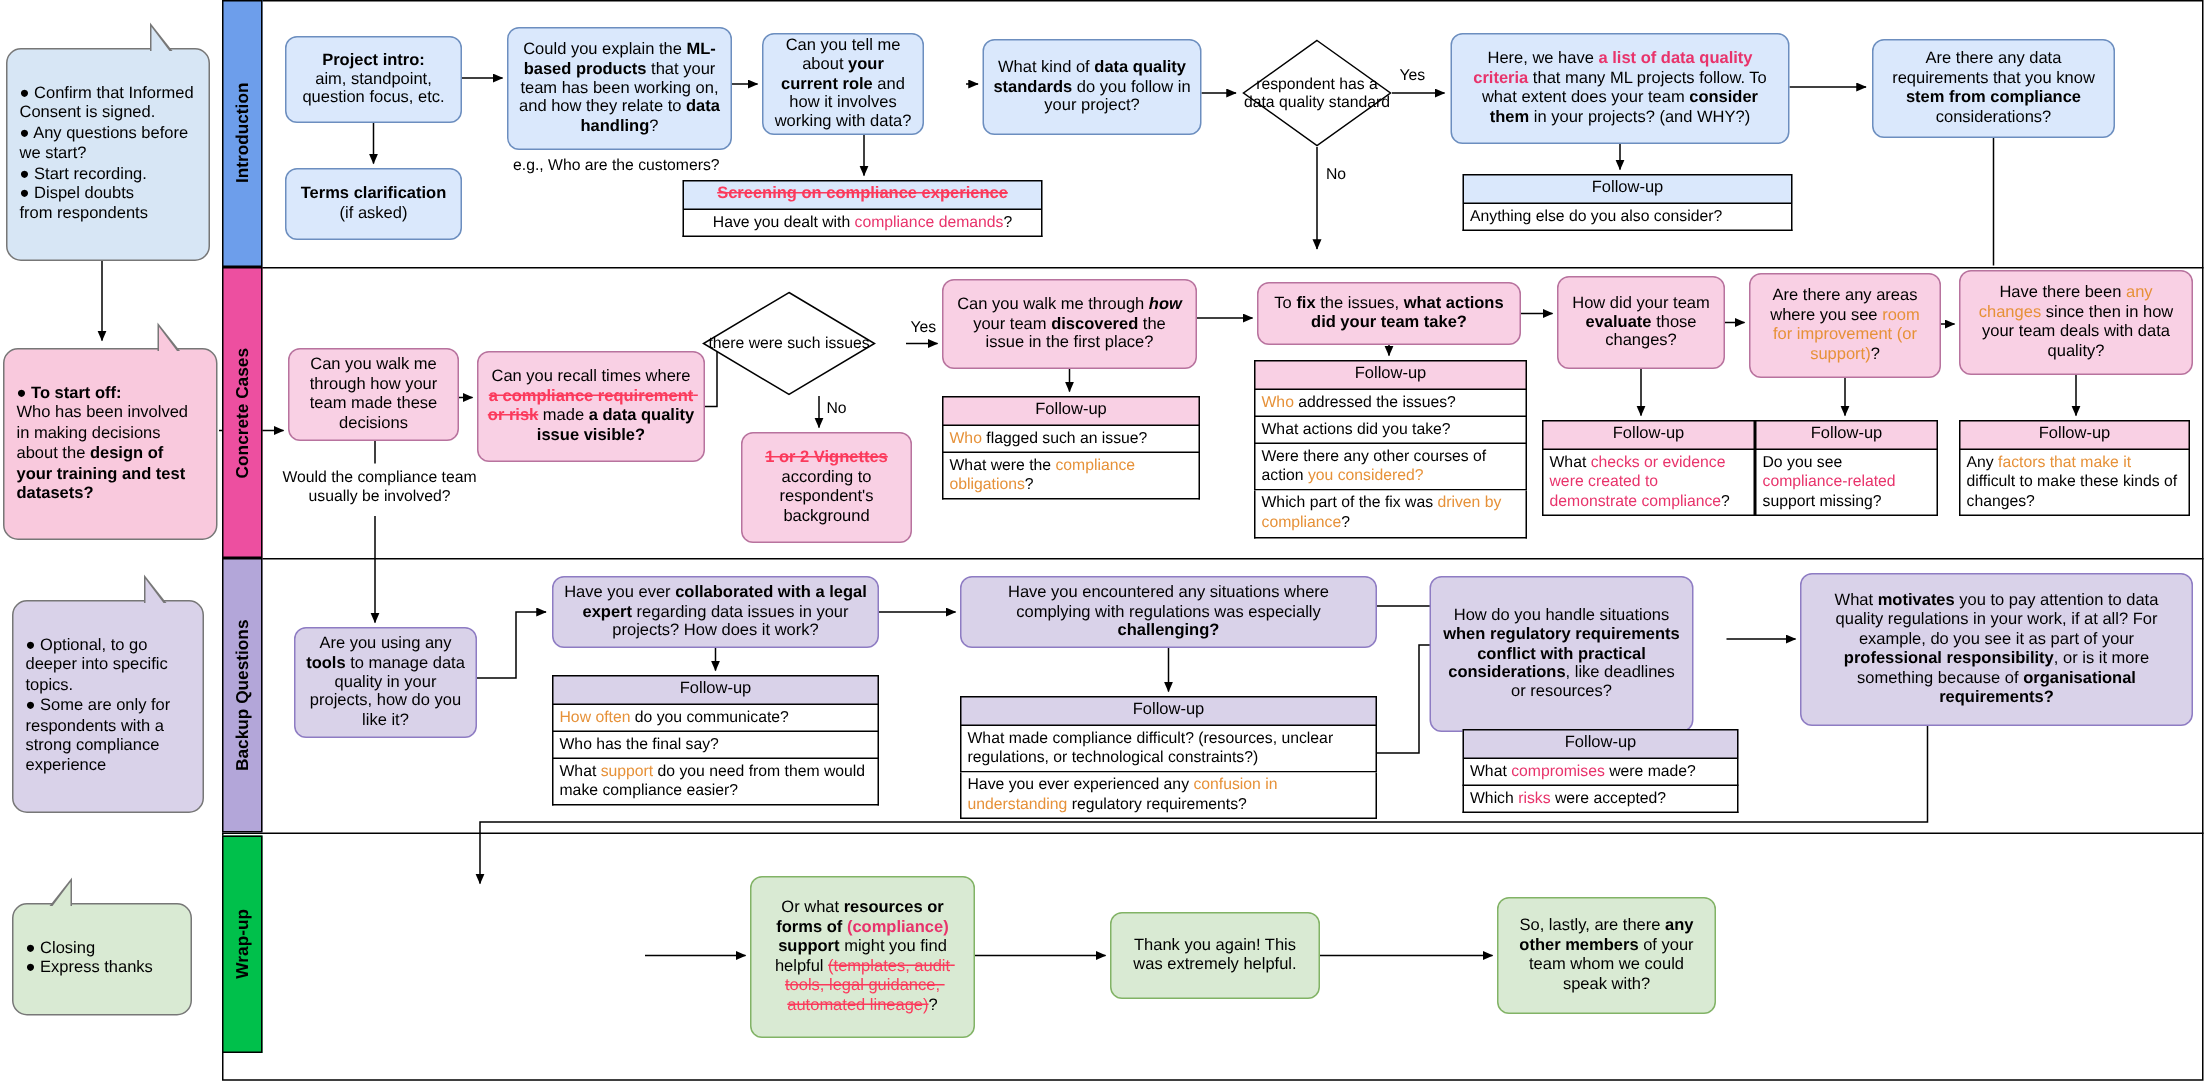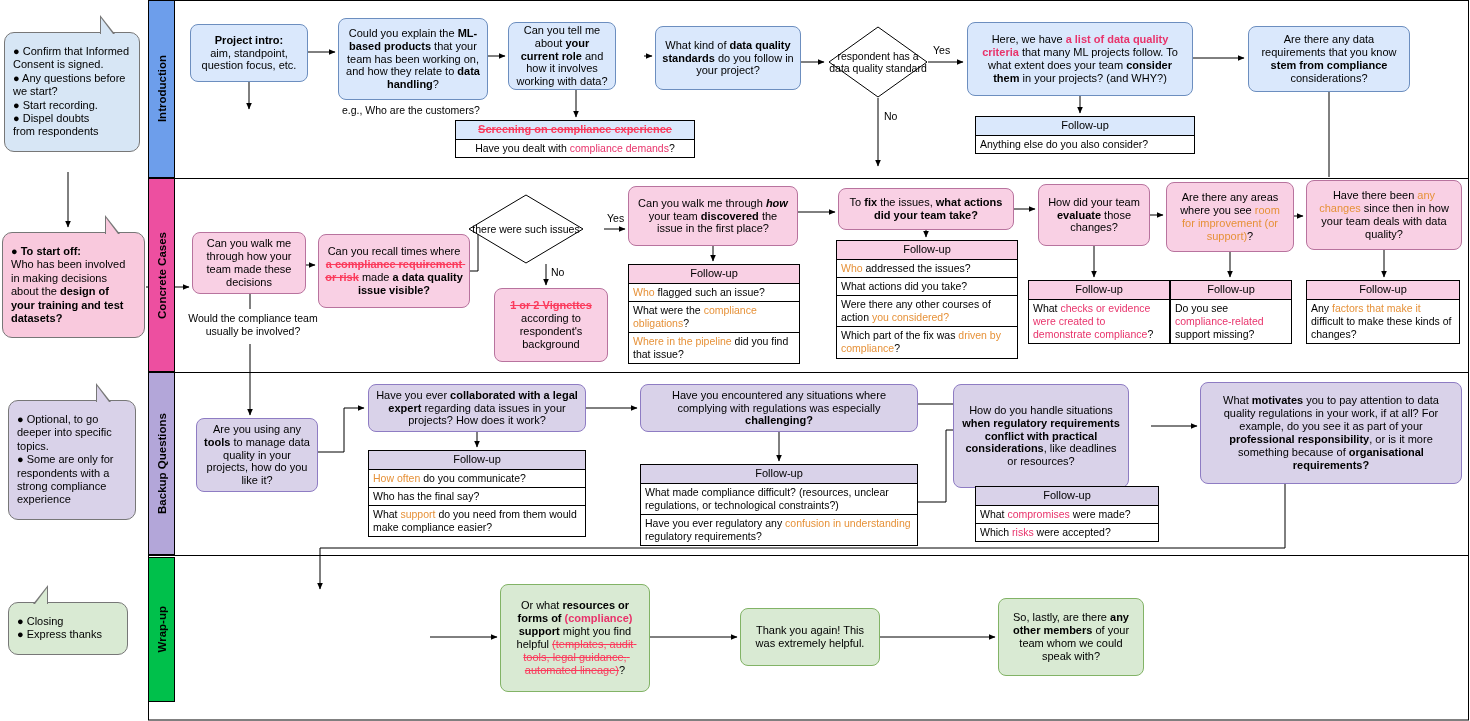--- a/index.html
+++ b/index.html
@@ -24,21 +24,21 @@
   .fu-row{box-sizing:border-box;border:1px solid #000;border-top:none;background:#fff;padding:2px 4px;text-align:left;white-space:pre-wrap;}
   .hd-blue{background:#dae8fc;} .hd-pink{background:#f9d0e4;} .hd-purple{background:#d9d2e9;}
 
   .note{position:absolute;z-index:2;font-size:10.5px;line-height:1.2;white-space:pre-wrap;}
   .flowlabel{position:absolute;z-index:2;font-size:10.5px;}
 
   .diamond{position:absolute;z-index:2;}
   .diamond svg{position:absolute;left:0;top:0;width:100%;height:100%;}
   .dtext{position:absolute;inset:0;display:flex;align-items:center;justify-content:center;text-align:center;font-size:10.5px;line-height:1.15;}
 
-  .callout{position:absolute;z-index:2;box-sizing:border-box;border:1px solid #777;border-radius:10px;padding:12px 8px;line-height:1.22;white-space:pre-wrap;background:var(--fill);}
+  .callout{position:absolute;z-index:2;box-sizing:border-box;border:1px solid #777;border-radius:10px;padding:23px 8px;line-height:1.22;white-space:pre-wrap;background:var(--fill);}
   .callout::before{content:"";position:absolute;top:-18px;right:24px;width:0;height:0;border-bottom:19px solid #777;border-right:15px solid transparent;}
   .callout::after{content:"";position:absolute;top:-15px;right:26px;width:0;height:0;border-bottom:16px solid var(--fill);border-right:12px solid transparent;}
   .callout.tail-left::before{right:auto;left:24px;border-right:none;border-left:15px solid transparent;}
   .callout.tail-left::after{right:auto;left:26px;border-right:none;border-left:12px solid transparent;}
 
   .seg-n{} .seg-b{font-weight:700} .seg-bi{font-weight:700;font-style:italic}
   .seg-r{color:#e8336b} .seg-rb{color:#e8336b;font-weight:700}
   .seg-rs{color:#fb3a5c;text-decoration:line-through}
   .seg-rbs{color:#fb3a5c;font-weight:700;text-decoration:line-through}
   .seg-o{color:#e69138}
@@ -139,20 +139,24 @@
 strong compliance
 experience</span></div>
   <div class="callout tail-left" style="--fill:#d9ead3;left:8px;top:602px;width:120px;"><span class="seg-n">● Closing
 ● Express thanks</span></div>
 
   <div class="box blue" style="left:190px;top:24px;width:118px;height:58px;">
       <div class="bt"><span class="seg-b">Project intro:</span><span class="seg-n">
 aim, standpoint,
 question focus, etc.</span></div>
     </div>
+  <div class="box blue" style="left:190px;top:112px;width:118px;height:48px;">
+      <div class="bt"><span class="seg-b">Terms clarification</span><span class="seg-n">
+(if asked)</span></div>
+    </div>
   <div class="box blue" style="left:338px;top:18px;width:150px;height:82px;">
       <div class="bt"><span class="seg-n">Could you explain the </span><span class="seg-b">ML-based products</span><span class="seg-n"> that your team has been working on, and how they relate to </span><span class="seg-b">data handling</span><span class="seg-n">?</span></div>
     </div>
   <div class="note" style="left:342px;top:104px;width:150px;"><span class="seg-n">e.g., Who are the customers?</span></div>
   <div class="box blue" style="left:508px;top:22px;width:108px;height:68px;">
       <div class="bt"><span class="seg-n">Can you tell me about </span><span class="seg-b">your current role</span><span class="seg-n"> and how it involves working with data?</span></div>
     </div>
 
   <div class="fu" style="left:455px;top:120px;width:240px;">
     <div class="fu-head hd-blue"><span class="seg-rbs">Screening on compliance experience</span></div>
@@ -214,21 +218,20 @@
 background</span></div>
     </div>
 
   <div class="box pink" style="left:628px;top:186px;width:170px;height:60px;">
       <div class="bt"><span class="seg-n">Can you walk me through </span><span class="seg-bi">how</span><span class="seg-n"> your team </span><span class="seg-b">discovered</span><span class="seg-n"> the issue in the first place?</span></div>
     </div>
   <div class="fu" style="left:628px;top:264px;width:172px;">
     <div class="fu-head hd-pink">Follow-up</div>
     <div class="fu-row"><span class="seg-o">Who</span><span class="seg-n"> flagged such an issue?</span></div>
     <div class="fu-row"><span class="seg-n">What were the </span><span class="seg-o">compliance obligations</span><span class="seg-n">?</span></div>
-    <div class="fu-row"><span class="seg-o">Where in the pipeline</span><span class="seg-n"> did you find that issue?</span></div>
   </div>
 
   <div class="box pink" style="left:838px;top:188px;width:176px;height:42px;">
       <div class="bt"><span class="seg-n">To </span><span class="seg-b">fix</span><span class="seg-n"> the issues, </span><span class="seg-b">what actions did your team take?</span></div>
     </div>
   <div class="fu" style="left:836px;top:240px;width:182px;">
     <div class="fu-head hd-pink">Follow-up</div>
     <div class="fu-row"><span class="seg-o">Who</span><span class="seg-n"> addressed the issues?</span></div>
     <div class="fu-row"><span class="seg-n">What actions did you take?</span></div>
     <div class="fu-row"><span class="seg-n">Were there any other courses of action </span><span class="seg-o">you considered?</span></div>
@@ -272,21 +275,21 @@
     <div class="fu-row"><span class="seg-n">Who has the final say?</span></div>
     <div class="fu-row"><span class="seg-n">What </span><span class="seg-o">support</span><span class="seg-n"> do you need from them would make compliance easier?</span></div>
   </div>
 
   <div class="box purple" style="left:640px;top:384px;width:278px;height:48px;">
       <div class="bt"><span class="seg-n">Have you encountered any situations where complying with regulations was especially </span><span class="seg-b">challenging</span><span class="seg-b">?</span></div>
     </div>
   <div class="fu" style="left:640px;top:464px;width:278px;">
     <div class="fu-head hd-purple">Follow-up</div>
     <div class="fu-row"><span class="seg-n">What made compliance difficult? (resources, unclear regulations, or technological constraints?)</span></div>
-    <div class="fu-row"><span class="seg-n">Have you ever regulatory any </span><span class="seg-o">confusion in understanding</span><span class="seg-n"> regulatory requirements?</span></div>
+    <div class="fu-row"><span class="seg-n">Have you ever experienced any </span><span class="seg-o">confusion in understanding</span><span class="seg-n"> regulatory requirements?</span></div>
   </div>
 
   <div class="box purple" style="left:953px;top:384px;width:176px;height:104px;">
       <div class="bt"><span class="seg-n">How do you handle situations </span><span class="seg-b">when regulatory requirements conflict with practical considerations</span><span class="seg-n">, like deadlines or resources?</span></div>
     </div>
   <div class="fu" style="left:975px;top:486px;width:184px;">
     <div class="fu-head hd-purple">Follow-up</div>
     <div class="fu-row"><span class="seg-n">What </span><span class="seg-r">compromises</span><span class="seg-n"> were made?</span></div>
     <div class="fu-row"><span class="seg-n">Which </span><span class="seg-r">risks</span><span class="seg-n"> were accepted?</span></div>
   </div>

